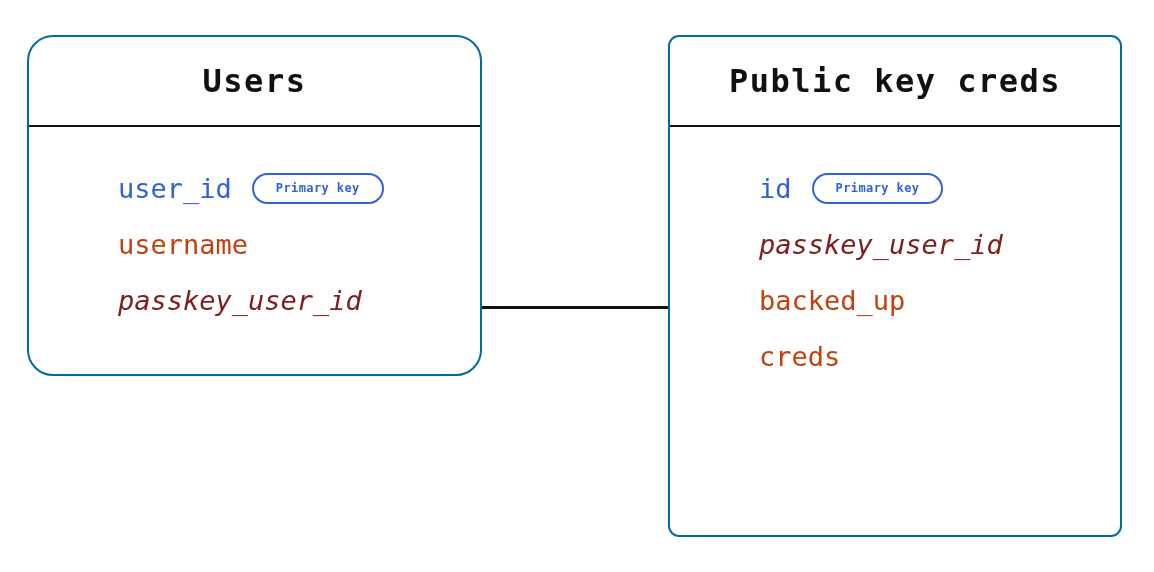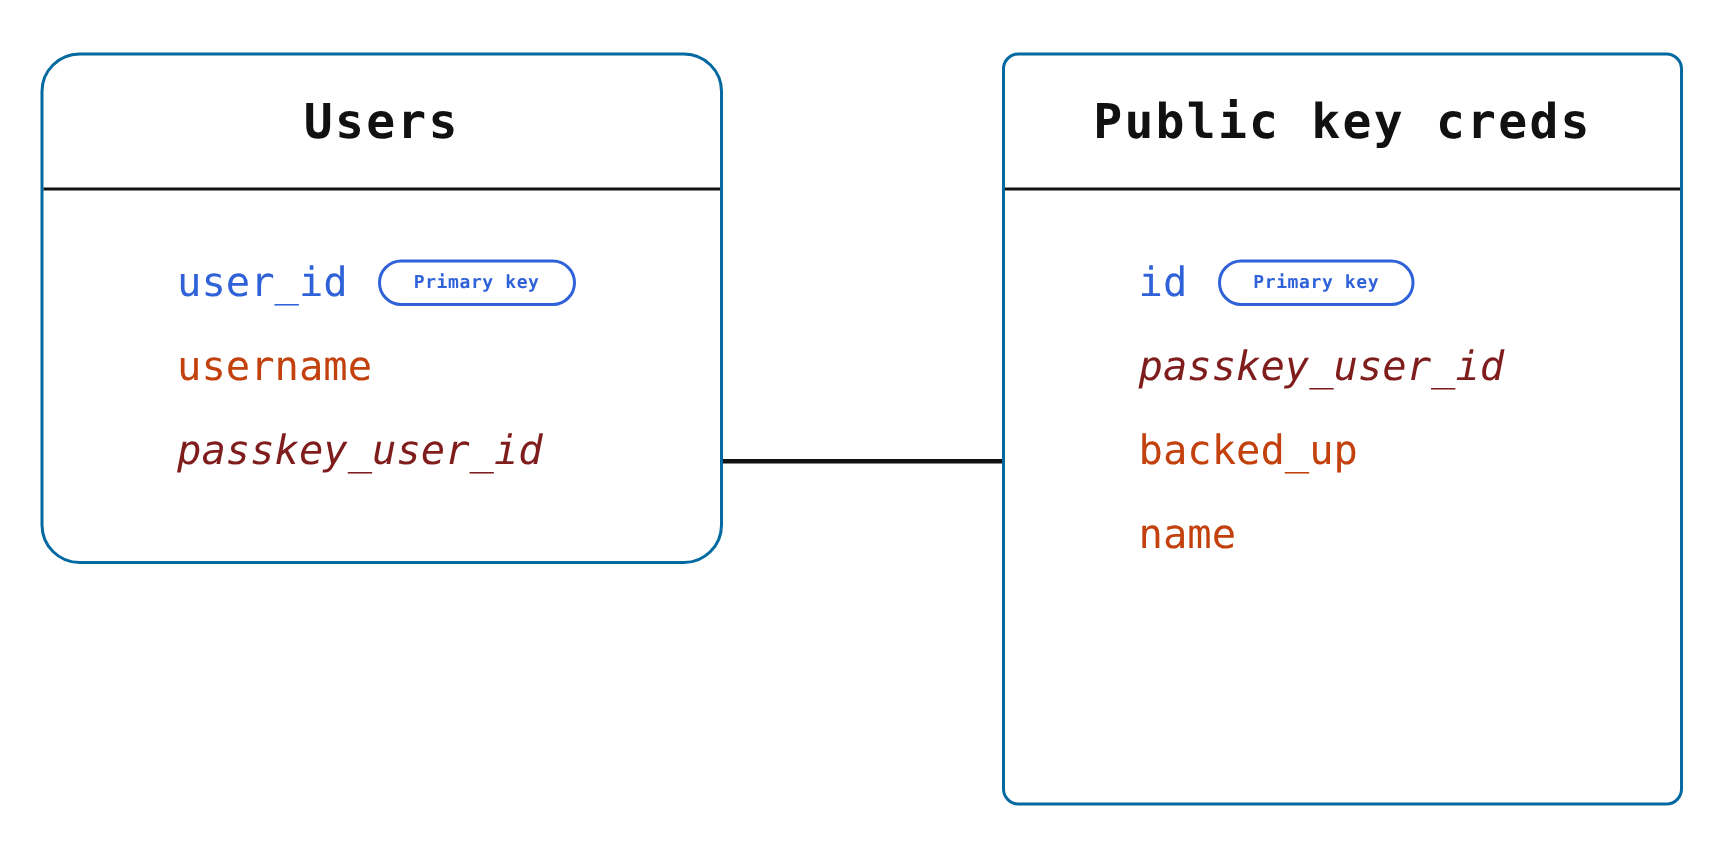--- a/index.html
+++ b/index.html
@@ -150,20 +150,20 @@
 
       <div class="field-row">
         <span class="field-name fk">passkey_user_id</span>
       </div>
 
       <div class="field-row">
         <span class="field-name plain">backed_up</span>
       </div>
 
       <div class="field-row">
-        <span class="field-name plain">name</span>
+        <span class="field-name plain">creds</span>
       </div>
 
 
     </div>
   </div>
 
 </div>
 
 </body></html>

